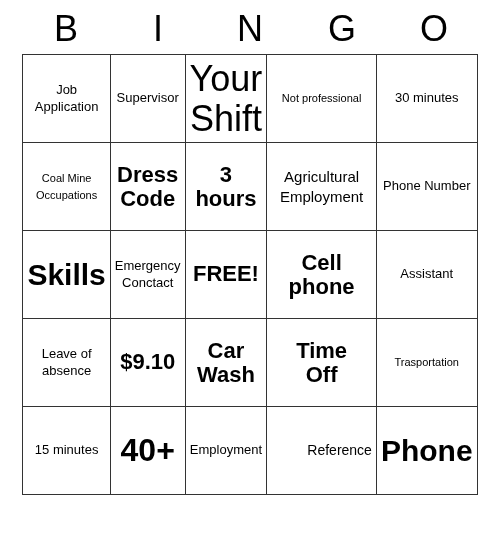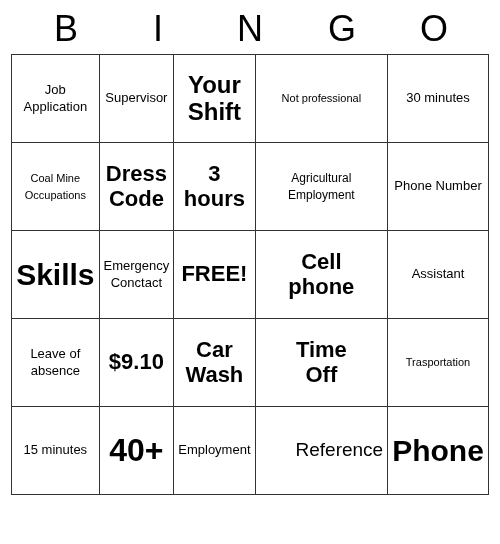--- a/index.html
+++ b/index.html
@@ -49,46 +49,46 @@
   <span class="bingo-letter">N</span>
   <span class="bingo-letter">G</span>
   <span class="bingo-letter">O</span>
 </div>
 
 <table class="bingo-grid">
   <tbody id="grid-body">
       <tr>
         <td><span style="font-size:13px;">Job Application</span></td>
         <td><span style="font-size:13px;">Supervisor</span></td>
-        <td><span style="font-size:24px; font-weight:bold; line-height:1.1">Your<br>Shift</span></td>
+        <td><span style="font-size:36px; font-weight:normal; line-height:1.1">Your<br>Shift</span></td>
         <td><span style="font-size:11px;">Not professional</span></td>
         <td><span style="font-size:13px;">30 minutes</span></td>
       </tr>
       <tr>
         <td><span style="font-size:11px;">Coal Mine Occupations</span></td>
         <td><span style="font-size:22px; font-weight:bold; line-height:1.1">Dress<br>Code</span></td>
         <td><span style="font-size:22px; font-weight:bold; line-height:1.1">3<br>hours</span></td>
-        <td><span style="font-size:12px;">Agricultural Employment</span></td>
+        <td><span style="font-size:15px;">Agricultural Employment</span></td>
         <td><span style="font-size:13px;">Phone Number</span></td>
       </tr>
       <tr>
         <td><span style="font-size:30px; font-weight:bold;">Skills</span></td>
         <td><span style="font-size:13px;">Emergency Conctact</span></td>
         <td><span style="font-size:22px; font-weight:bold;">FREE!</span></td>
         <td><span style="font-size:22px; font-weight:bold; line-height:1.1">Cell<br>phone</span></td>
         <td><span style="font-size:13px;">Assistant</span></td>
       </tr>
       <tr>
         <td><span style="font-size:13px;">Leave of absence</span></td>
         <td><span style="font-size:22px; font-weight:bold;margin-top:7px;">$9.10</span></td>
         <td><span style="font-size:22px; font-weight:bold; line-height:1.1">Car<br>Wash</span></td>
         <td><span style="font-size:22px; font-weight:bold; line-height:1.1">Time<br>Off</span></td>
         <td><span style="font-size:11px;">Trasportation</span></td>
       </tr>
       <tr>
         <td><span style="font-size:13px;">15 minutes</span></td>
         <td><span style="font-size:32px; font-weight:bold;">40+</span></td>
         <td><span style="font-size:13px;">Employment</span></td>
-        <td><span style="font-size:19px;margin-left:36px;">Reference</span></td>
+        <td><span style="font-size:14px;margin-left:36px;">Reference</span></td>
         <td><span style="font-size:30px; font-weight:bold;">Phone</span></td>
       </tr>
     </tbody>
 </table>
 
 </body></html>

